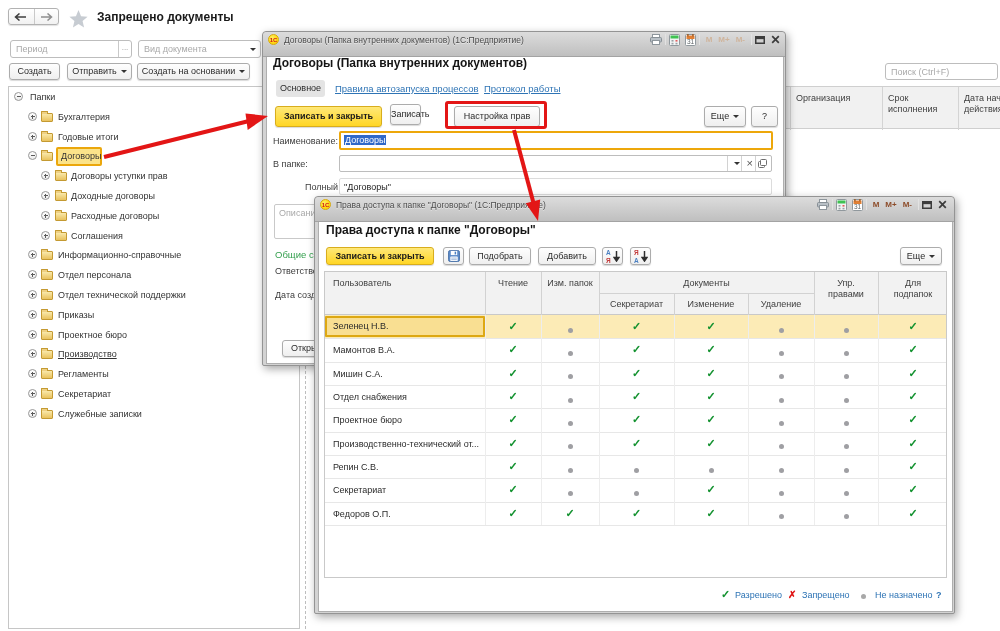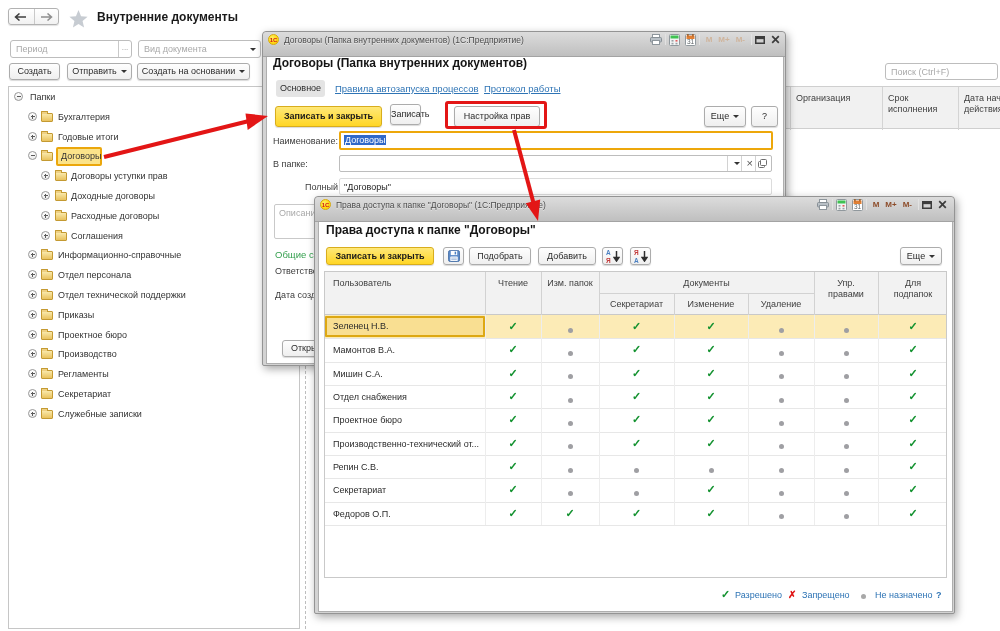--- a/index.html
+++ b/index.html
@@ -34,21 +34,21 @@
     <svg class="abs" style="left:5px;top:4px;" width="14" height="8" viewBox="0 0 14 8">
         <path d="M5.5 0.5 L1.5 4 L5.5 7.5 M1.5 4 H12" stroke="#3f3f3f" stroke-width="1.5" fill="none"></path>
       </svg>
     <svg class="abs" style="left:30px;top:4px;" width="14" height="8" viewBox="0 0 14 8">
         <path d="M8.5 0.5 L12.5 4 L8.5 7.5 M12.5 4 H2" stroke="#8e8e8e" stroke-width="1.5" fill="none"></path>
       </svg>
   </div>
   <svg class="abs" style="left:69px;top:10px;" width="19" height="18" viewBox="0 0 20 19">
       <path d="M10 0 L12.7 6.5 L19.6 7 L14.3 11.6 L15.9 18.4 L10 14.7 L4.1 18.4 L5.7 11.6 L0.4 7 L7.3 6.5 Z" fill="#c7ccd2"></path>
     </svg>
-  <div class="abs" style="left:97px;top:10px;font-size:12px;font-weight:bold;color:#1a1a1a;">Внутренние документы</div>
+  <div class="abs" style="left:97px;top:10px;font-size:12px;font-weight:bold;color:#1a1a1a;">Запрещено документы</div>
   <div class="inp" style="left:10px;top:40px;width:122px;height:18px;">
     <span style="position:absolute;left:5px;top:3px;">Период</span>
     <span style="position:absolute;right:0;top:0;width:13px;height:16px;border-left:1px solid #c9c9c9;color:#8f8f8f;text-align:center;font-size:8px;line-height:14px;">...</span>
   </div>
   <div class="inp" style="left:138px;top:40px;width:123px;height:18px;">
     <span style="position:absolute;left:5px;top:3px;">Вид документа</span>
     <span class="caret" style="position:absolute;right:4px;top:7px;"></span>
   </div>
   <div class="btn" style="left:9px;top:63px;width:51px;height:17px;line-height:15px;">Создать</div>
   <div class="btn" style="left:67px;top:63px;width:65px;height:17px;line-height:15px;">Отправить<span class="caret"></span></div>
@@ -100,21 +100,21 @@
   <span class="fold" style="left:41px;top:291px;"></span>
   <span class="trow" style="left:58px;top:290px;">Отдел технической поддержки</span>
   <span class="exp plus" style="left:28px;top:310px;"></span>
   <span class="fold" style="left:41px;top:311px;"></span>
   <span class="trow" style="left:58px;top:310px;">Приказы</span>
   <span class="exp plus" style="left:28px;top:330px;"></span>
   <span class="fold" style="left:41px;top:331px;"></span>
   <span class="trow" style="left:58px;top:330px;">Проектное бюро</span>
   <span class="exp plus" style="left:28px;top:349px;"></span>
   <span class="fold" style="left:41px;top:350px;"></span>
-  <span class="trow" style="left:58px;top:349px;">Производство</span>
+  <span class="trow" style="left:58px;top:349px;text-decoration:underline;">Производство</span>
   <span class="exp plus" style="left:28px;top:369px;"></span>
   <span class="fold" style="left:41px;top:370px;"></span>
   <span class="trow" style="left:58px;top:369px;">Регламенты</span>
   <span class="exp plus" style="left:28px;top:389px;"></span>
   <span class="fold" style="left:41px;top:390px;"></span>
   <span class="trow" style="left:58px;top:389px;">Секретариат</span>
   <span class="exp plus" style="left:28px;top:409px;"></span>
   <span class="fold" style="left:41px;top:410px;"></span>
   <span class="trow" style="left:58px;top:409px;">Служебные записки</span>
   </div>

